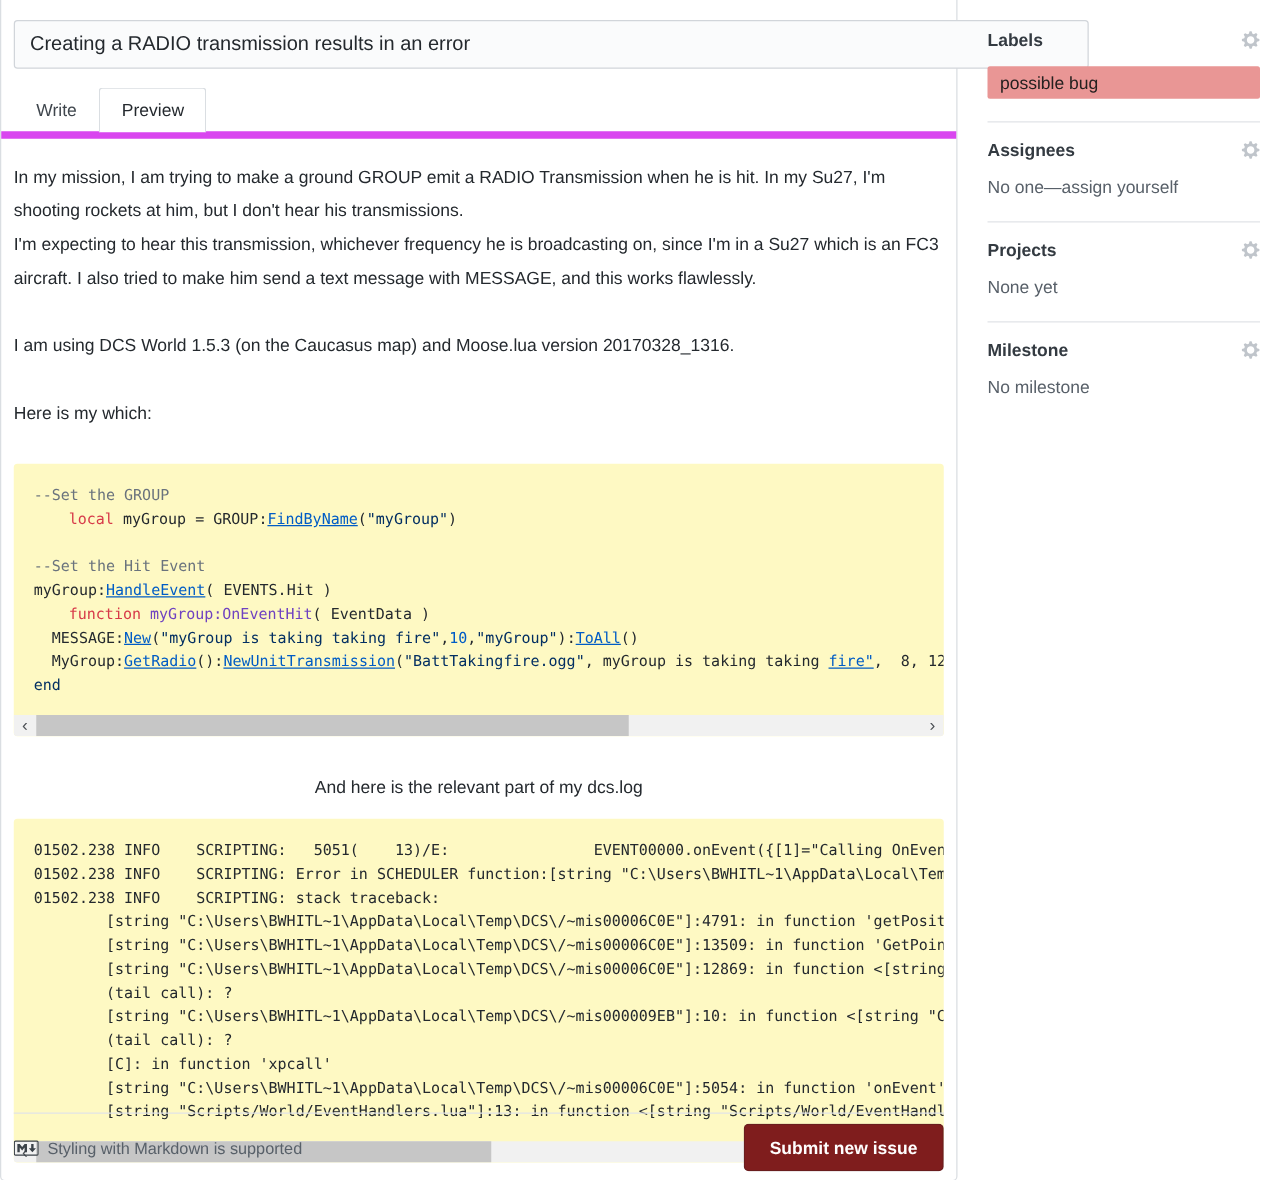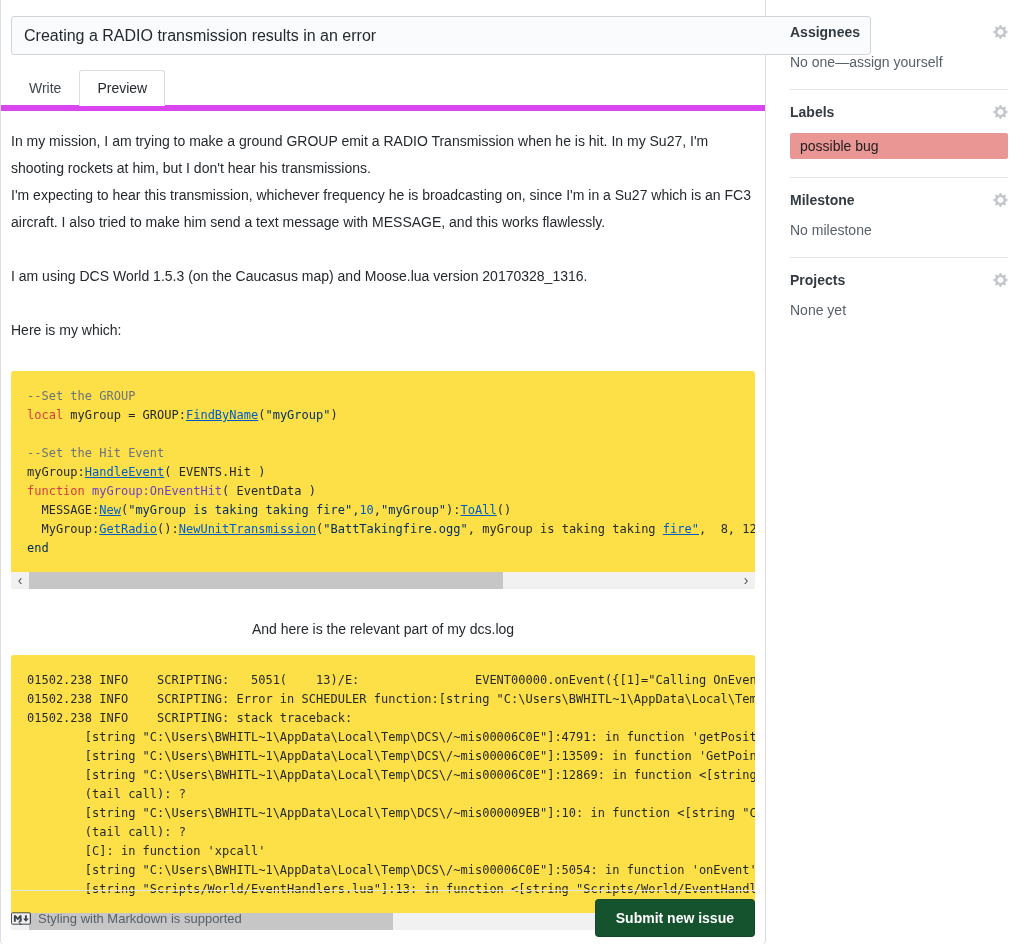--- a/index.html
+++ b/index.html
@@ -21,46 +21,46 @@
          border:1px solid transparent; margin-bottom:-1px; }
   .tab.active { background:#fff; color:#24292e;
                 border:1px solid #dadee2; border-bottom-color:#fff;
                 border-radius:3px 3px 0 0; }
 
   .preview-body { padding:17px 10px 0 10px; font-size:14px; line-height:27px; }
   .preview-body p { margin-bottom:27px; }
   .mb-small { margin-bottom:12px !important;text-align:center; }
 
   
-  .codeblock { background:#fde047; border-radius:3px; margin-bottom:27px;
+  .codeblock { background:#fef9c3; border-radius:3px; margin-bottom:27px;
                overflow:hidden; }
   .code-inner { padding:16px 16px 8px 16px; font-family:"DejaVu Sans Mono", monospace;
                 font-size:12px; line-height:19px; white-space:pre; overflow:hidden;
                 color:#24292e; }
   .tok-cm  { color:#6a737d; }
-  .tok-kw  { color:#d73a49; }
+  .tok-kw  { color:#d73a49;margin-left:28px; }
   .tok-fn  { color:#005cc5;text-decoration:underline; }
   .tok-num { color:#005cc5; }
   .tok-str { color:#032f62; }
   .tok-def { color:#6f42c1;margin-top:20px; }
 
   .hscroll { position:relative; height:17px; background:#f1f1f1; margin-top:6px; }
   .hs-arrow { position:absolute; top:0; width:18px; height:17px; line-height:16px;
               text-align:center; font-size:14px; color:#4d5156; cursor:pointer;
               user-select:none; }
   .hs-left  { left:0; }
   .hs-right { right:0; }
   .hs-thumb { position:absolute; top:0; height:17px; background:#c6c6c6; cursor:pointer; }
 
   
   .form-footer { position:absolute; left:10px; right:10px; bottom:7px;
                  border-top:1px solid #e1e4e8; padding-top:8px;
                  display:flex; align-items:center; justify-content:space-between; }
   .md-note { display:flex; align-items:center; gap:7px; color:#586069; font-size:13px; }
-  .submit-btn { background:#14532d; color:#fff; font-weight:bold; font-size:14px;
+  .submit-btn { background:#7f1d1d; color:#fff; font-weight:bold; font-size:14px;
                 border:1px solid rgba(27,31,35,0.2); border-radius:4px;
                 padding:10px 20px; cursor:pointer;
                 font-family:"Liberation Sans", sans-serif; }
 
   
   .sidebar { position:absolute; left:790px; top:10px; width:218px; }
   .side-section { padding:14px 0 18px; border-bottom:1px solid #e1e4e8; }
   .side-section:last-child { border-bottom:none; }
   .side-head { display:flex; align-items:center; justify-content:space-between;
                margin-bottom:13px; }
@@ -128,51 +128,51 @@
       <span>Styling with Markdown is supported</span>
     </div>
     <button class="submit-btn">Submit new issue</button>
   </div>
 </div>
 
 <div class="sidebar">
 
   <div class="side-section">
     <div class="side-head">
+      <span class="side-title">Labels</span>
+      <svg class="gear" width="15" height="16" viewBox="0 0 14 16">
+        <path fill="#c0c5cb" d="M14 8.77v-1.6l-1.94-.64-.45-1.09.88-1.84-1.13-1.13-1.81.91-1.09-.45-.69-1.92h-1.6l-.63 1.94-1.11.45-1.84-.88-1.13 1.13.91 1.81-.45 1.09L0 7.23v1.59l1.94.64.45 1.09-.88 1.84 1.13 1.13 1.81-.91 1.09.45.69 1.92h1.59l.63-1.94 1.11-.45 1.84.88 1.13-1.13-.92-1.81.47-1.09L14 8.75v.02zM7 11c-1.66 0-3-1.34-3-3s1.34-3 3-3 3 1.34 3 3-1.34 3-3 3z"></path>
+      </svg>
+    </div>
+    <span class="label-chip">possible bug</span>
+  </div>
+
+  <div class="side-section">
+    <div class="side-head">
       <span class="side-title">Assignees</span>
       <svg class="gear" width="15" height="16" viewBox="0 0 14 16">
         <path fill="#c0c5cb" d="M14 8.77v-1.6l-1.94-.64-.45-1.09.88-1.84-1.13-1.13-1.81.91-1.09-.45-.69-1.92h-1.6l-.63 1.94-1.11.45-1.84-.88-1.13 1.13.91 1.81-.45 1.09L0 7.23v1.59l1.94.64.45 1.09-.88 1.84 1.13 1.13 1.81-.91 1.09.45.69 1.92h1.59l.63-1.94 1.11-.45 1.84.88 1.13-1.13-.92-1.81.47-1.09L14 8.75v.02zM7 11c-1.66 0-3-1.34-3-3s1.34-3 3-3 3 1.34 3 3-1.34 3-3 3z"></path>
       </svg>
     </div>
     <span class="side-muted">No one—assign yourself</span>
   </div>
 
   <div class="side-section">
     <div class="side-head">
-      <span class="side-title">Labels</span>
+      <span class="side-title">Projects</span>
       <svg class="gear" width="15" height="16" viewBox="0 0 14 16">
         <path fill="#c0c5cb" d="M14 8.77v-1.6l-1.94-.64-.45-1.09.88-1.84-1.13-1.13-1.81.91-1.09-.45-.69-1.92h-1.6l-.63 1.94-1.11.45-1.84-.88-1.13 1.13.91 1.81-.45 1.09L0 7.23v1.59l1.94.64.45 1.09-.88 1.84 1.13 1.13 1.81-.91 1.09.45.69 1.92h1.59l.63-1.94 1.11-.45 1.84.88 1.13-1.13-.92-1.81.47-1.09L14 8.75v.02zM7 11c-1.66 0-3-1.34-3-3s1.34-3 3-3 3 1.34 3 3-1.34 3-3 3z"></path>
       </svg>
     </div>
-    <span class="label-chip">possible bug</span>
+    <span class="side-muted">None yet</span>
   </div>
 
   <div class="side-section">
     <div class="side-head">
       <span class="side-title">Milestone</span>
       <svg class="gear" width="15" height="16" viewBox="0 0 14 16">
         <path fill="#c0c5cb" d="M14 8.77v-1.6l-1.94-.64-.45-1.09.88-1.84-1.13-1.13-1.81.91-1.09-.45-.69-1.92h-1.6l-.63 1.94-1.11.45-1.84-.88-1.13 1.13.91 1.81-.45 1.09L0 7.23v1.59l1.94.64.45 1.09-.88 1.84 1.13 1.13 1.81-.91 1.09.45.69 1.92h1.59l.63-1.94 1.11-.45 1.84.88 1.13-1.13-.92-1.81.47-1.09L14 8.75v.02zM7 11c-1.66 0-3-1.34-3-3s1.34-3 3-3 3 1.34 3 3-1.34 3-3 3z"></path>
       </svg>
     </div>
     <span class="side-muted">No milestone</span>
   </div>
 
-  <div class="side-section">
-    <div class="side-head">
-      <span class="side-title">Projects</span>
-      <svg class="gear" width="15" height="16" viewBox="0 0 14 16">
-        <path fill="#c0c5cb" d="M14 8.77v-1.6l-1.94-.64-.45-1.09.88-1.84-1.13-1.13-1.81.91-1.09-.45-.69-1.92h-1.6l-.63 1.94-1.11.45-1.84-.88-1.13 1.13.91 1.81-.45 1.09L0 7.23v1.59l1.94.64.45 1.09-.88 1.84 1.13 1.13 1.81-.91 1.09.45.69 1.92h1.59l.63-1.94 1.11-.45 1.84.88 1.13-1.13-.92-1.81.47-1.09L14 8.75v.02zM7 11c-1.66 0-3-1.34-3-3s1.34-3 3-3 3 1.34 3 3-1.34 3-3 3z"></path>
-      </svg>
-    </div>
-    <span class="side-muted">None yet</span>
-  </div>
-
 </div>
 
 </body></html>

